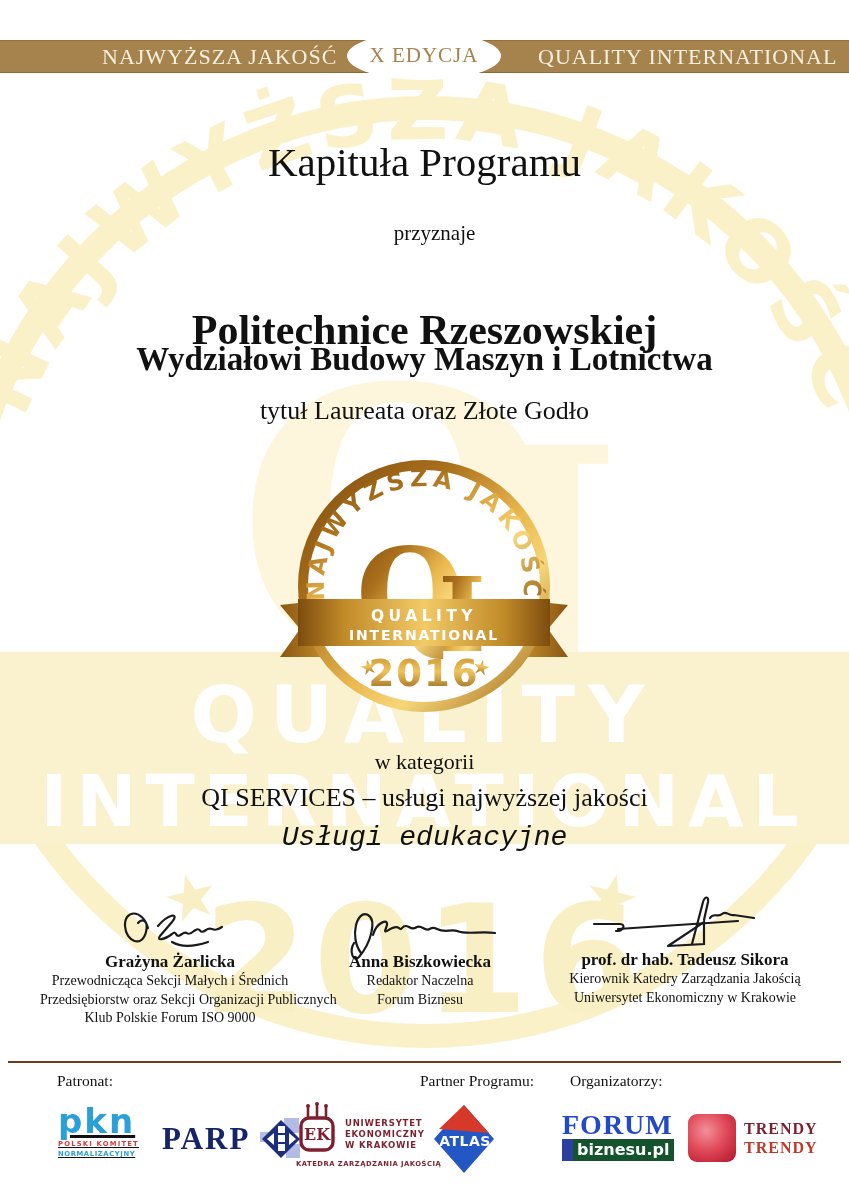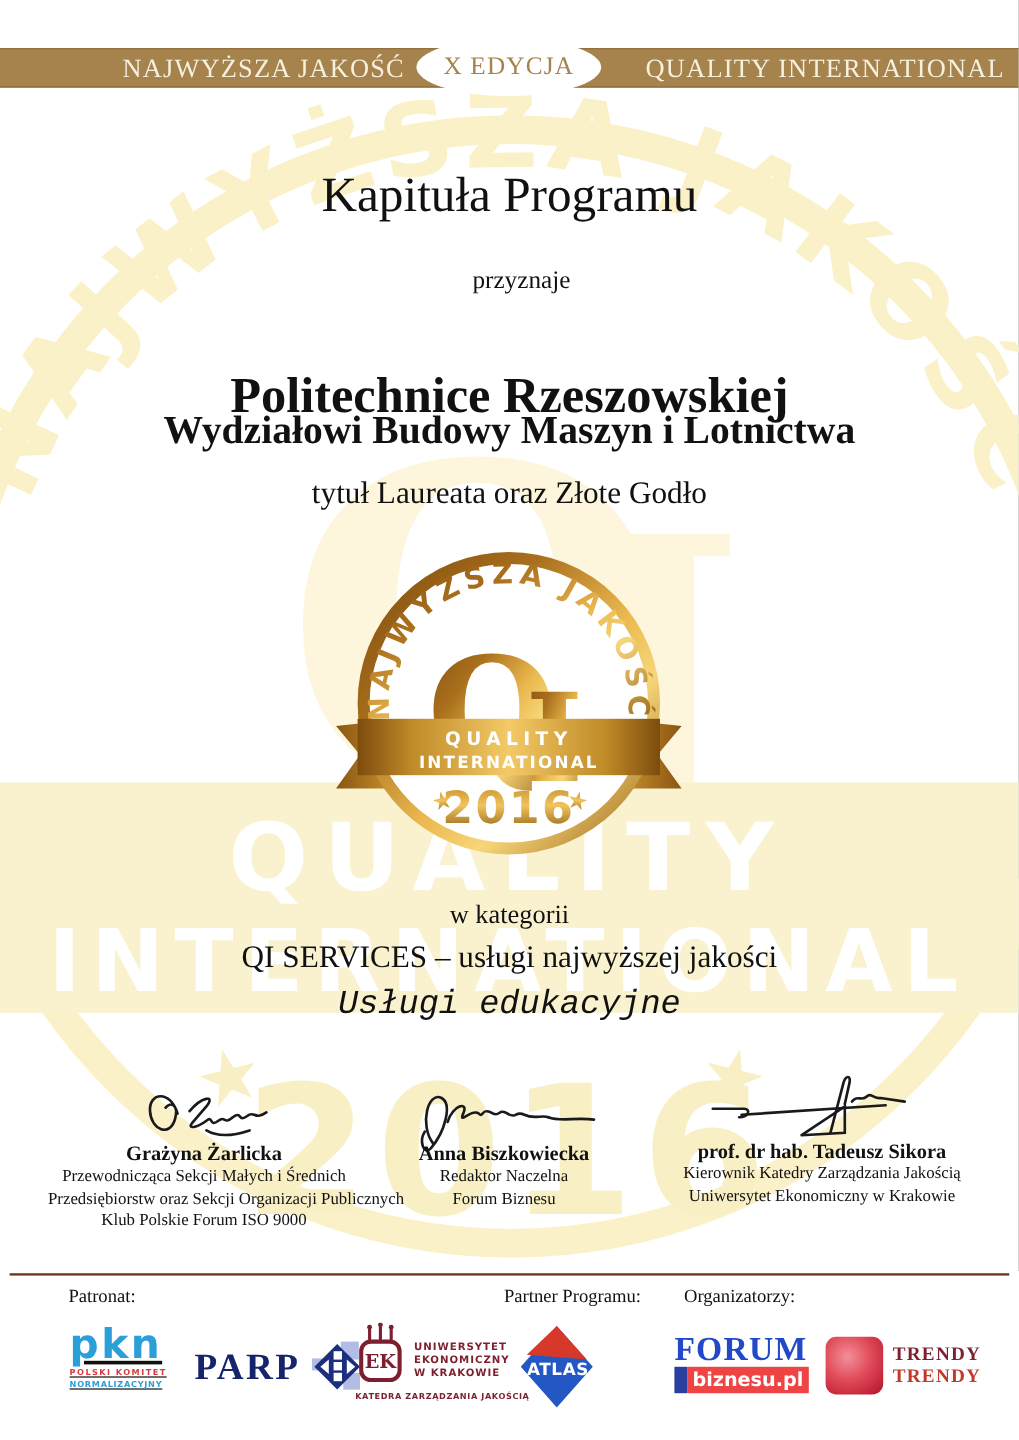--- a/index.html
+++ b/index.html
@@ -41,21 +41,21 @@
   .parp{display:flex;align-items:center;gap:8px;}
   .parp-word{font-size:31px;font-weight:bold;color:#16246b;letter-spacing:2px;}
   .uek{display:flex;align-items:flex-start;gap:7px;}
   .uek-lines{font-family:"DejaVu Sans",sans-serif;font-size:8.5px;font-weight:bold;color:#7d1f2e;
              letter-spacing:0.8px;line-height:11px;margin-top:16px;}
   .uek-cap{position:absolute;left:0px;top:58px;width:160px;font-family:"DejaVu Sans",sans-serif;
            font-size:6.8px;font-weight:bold;color:#7d1f2e;letter-spacing:0.5px;white-space:nowrap;}
   .forum-word{font-size:28px;font-weight:bold;color:#2149c8;letter-spacing:1px;line-height:26px;}
   .forum-row{display:flex;margin-top:1px;}
   .forum-sq{width:11px;height:22px;background:#2b3f9e;}
-  .forum-red{background:#ef4444;color:#fff;font-family:"DejaVu Sans",sans-serif;font-weight:bold;
+  .forum-red{background:#14532d;color:#fff;font-family:"DejaVu Sans",sans-serif;font-weight:bold;
              font-size:16px;padding:1px 5px 1px 4px;line-height:20px;}
   .bt{display:flex;align-items:center;gap:8px;}
   .bt-icon{width:48px;height:48px;border-radius:9px;
            background:radial-gradient(circle at 38% 35%, #f2909a 0%, #e14b5a 45%, #b01228 100%);}
   .bt-text{font-size:16px;font-weight:bold;line-height:19px;letter-spacing:1px;}
   .bt-l1{color:#7d1f2e;}
   .bt-l2{color:#c0392b;}
 </style>
 </head>
 <body>

